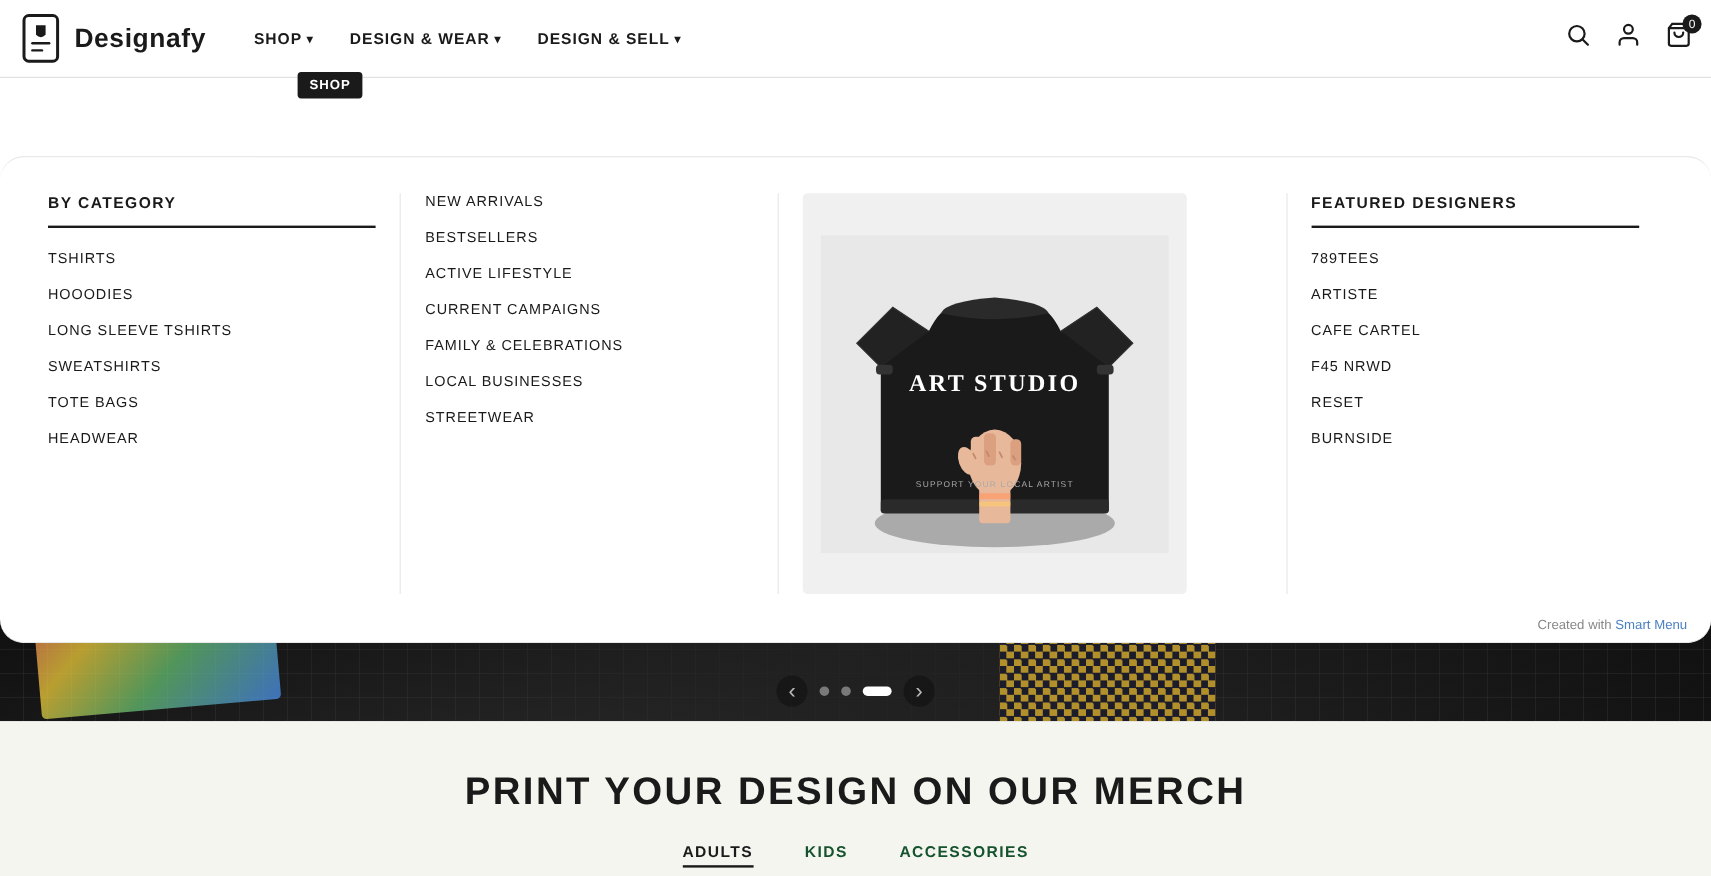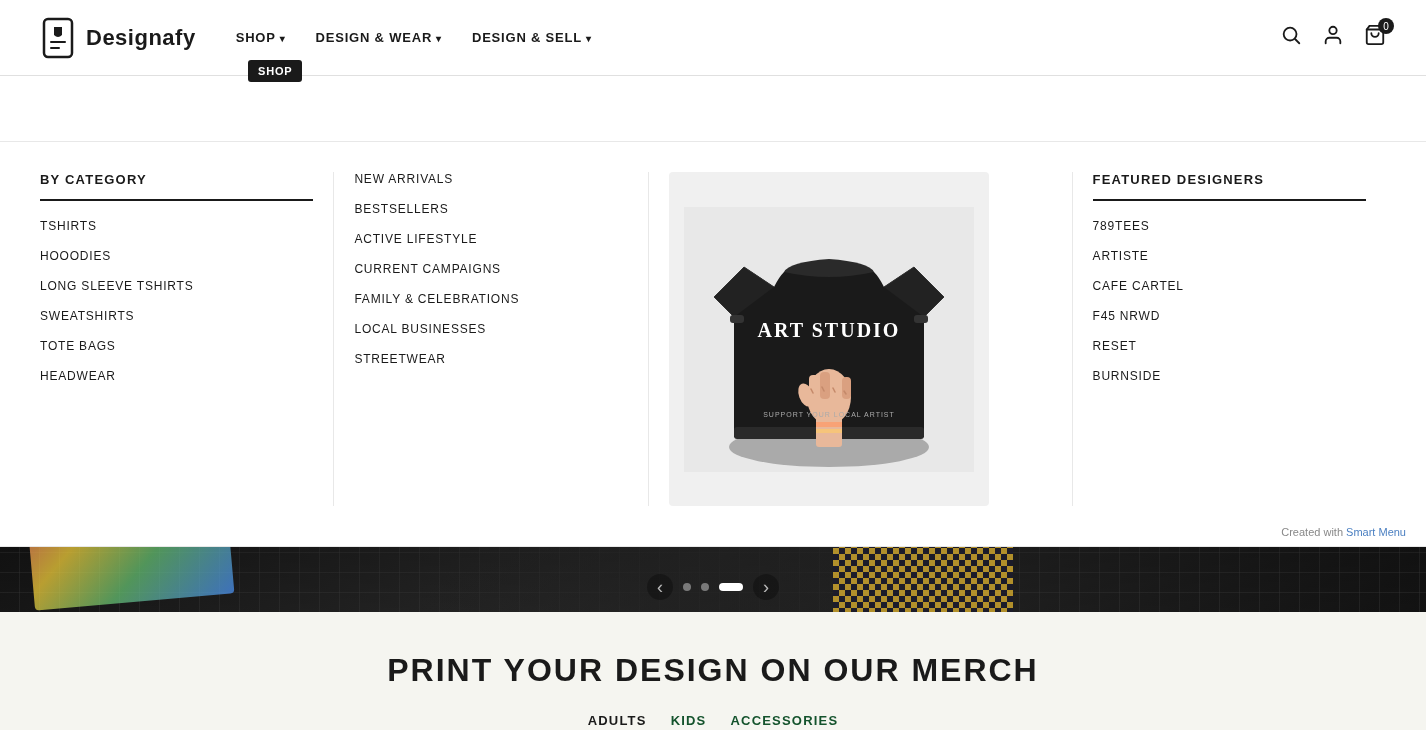--- a/index.html
+++ b/index.html
@@ -3,22 +3,22 @@
   <meta charset="utf-8">
   <style>
     * { margin: 0; padding: 0; box-sizing: border-box; }
     body { font-family: 'Arial', sans-serif; background: #fff; width: 1426px; overflow-x: hidden; }
 
     
     .header {
       display: flex;
       align-items: center;
       justify-content: space-between;
-      padding: 0 40px;
-      height: 76px;
+      padding: 0 16px;
+      height: 65px;
       border-bottom: 1px solid #e0e0e0;
       background: #fff;
       position: relative;
       z-index: 100;
     }
     .header-left {
       display: flex;
       align-items: center;
       gap: 40px;
     }
@@ -272,21 +272,21 @@
       font-size: 32px;
       font-weight: 700;
       letter-spacing: 2px;
       color: #1a1a1a;
       text-transform: uppercase;
       margin-bottom: 24px;
     }
     .lower-tabs {
       display: flex;
       justify-content: center;
-      gap: 24px;
+      gap: 43px;
     }
     .lower-tab {
       font-size: 13px;
       font-weight: 600;
       letter-spacing: 1.2px;
       color: #14532d;
       text-transform: uppercase;
       cursor: pointer;
       padding-bottom: 4px;
     }
@@ -343,21 +343,21 @@
         <line x1="3" y1="6" x2="21" y2="6"></line>
         <path d="M16 10a4 4 0 0 1-8 0"></path>
       </svg>
       <span class="cart-badge">0</span>
     </div>
   </div>
 
   <div class="shop-tooltip">SHOP</div>
 </header>
 
-<div class="mega-menu" style="position:relative;">
+<div class="mega-menu" style="position:relative;border-radius:20px;">
 
   <div class="menu-section">
     <div class="menu-section-title">BY CATEGORY</div>
     <a class="menu-item">TSHIRTS</a>
     <a class="menu-item">HOOODIES</a>
     <a class="menu-item">LONG SLEEVE TSHIRTS</a>
     <a class="menu-item">SWEATSHIRTS</a>
     <a class="menu-item">TOTE BAGS</a>
     <a class="menu-item">HEADWEAR</a>
   </div>

